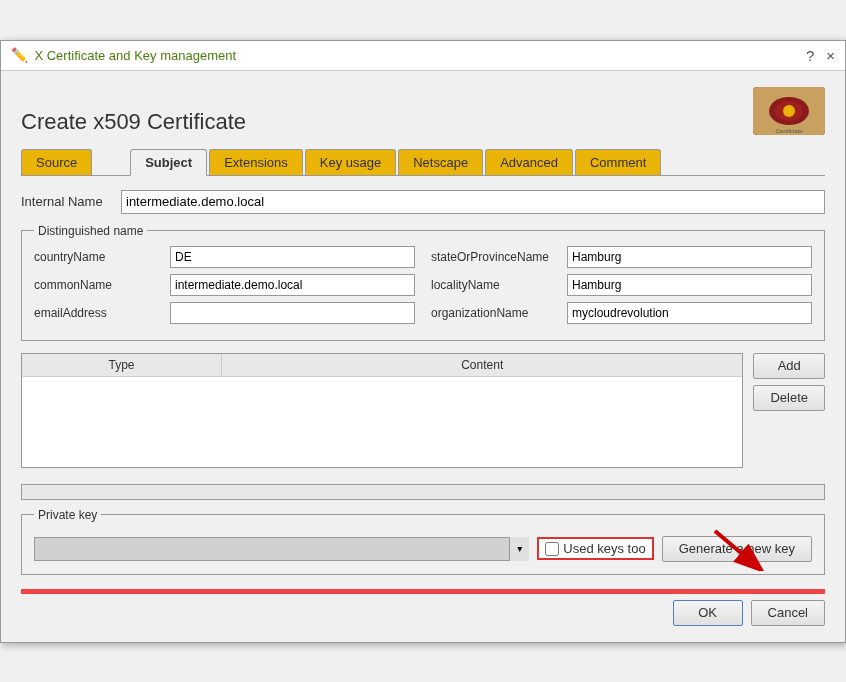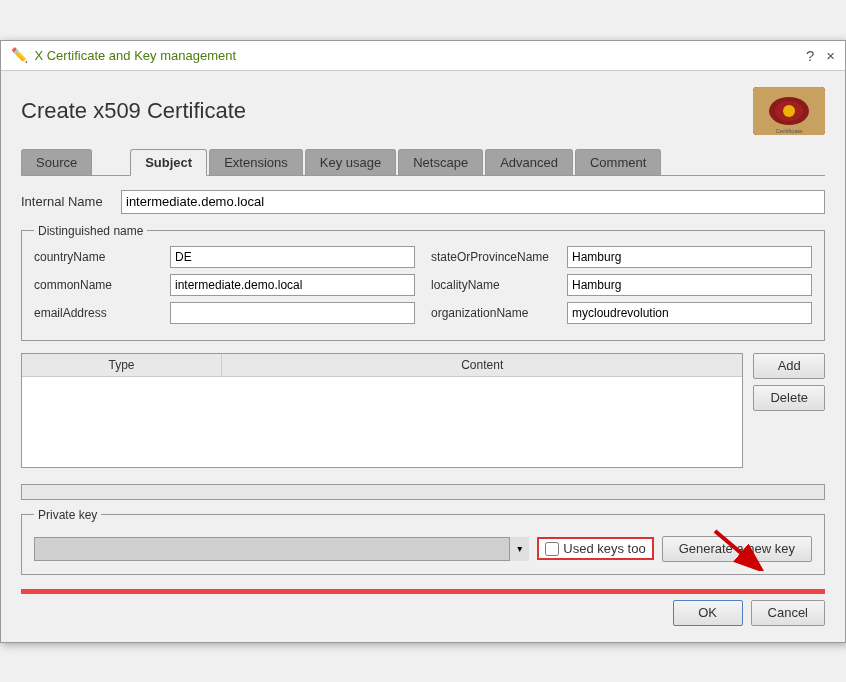--- a/index.html
+++ b/index.html
@@ -50,21 +50,21 @@
     }
     .window-body {
       padding: 16px 20px 16px 20px;
     }
     .page-title {
       font-size: 22px;
       font-weight: 300;
       color: #333;
       margin-bottom: 14px;
       display: flex;
-      align-items: center;
+      align-items: flex-end;
       justify-content: space-between;
     }
     .page-title-logo {
       width: 72px;
       height: 48px;
       background: #8B1A1A;
       border-radius: 4px;
       display: flex;
       align-items: center;
       justify-content: center;
@@ -76,21 +76,21 @@
     }
     .tabs {
       display: flex;
       border-bottom: 1px solid #999;
       margin-bottom: 14px;
     }
     .tab {
       padding: 5px 14px;
       border: 1px solid #999;
       border-bottom: none;
-      background: #a3a3a3;
+      background: #eab308;
       cursor: pointer;
       margin-right: 2px;
       border-radius: 3px 3px 0 0;
       color: #333;
       font-size: 13px;
     }
     .tab.active {
       background: #f0f0f0;
       font-weight: 600;
       border-bottom: 1px solid #f0f0f0;

